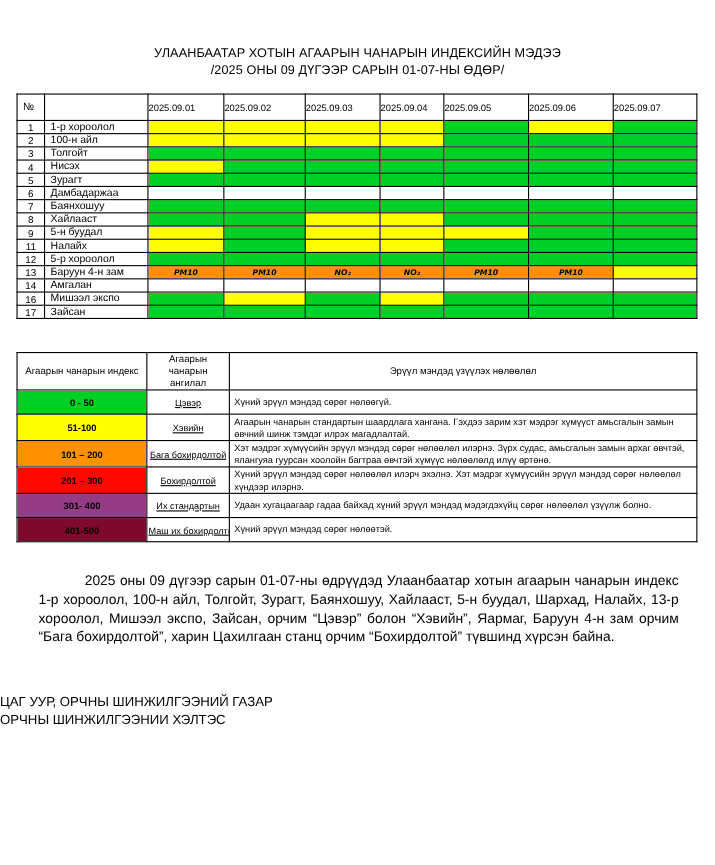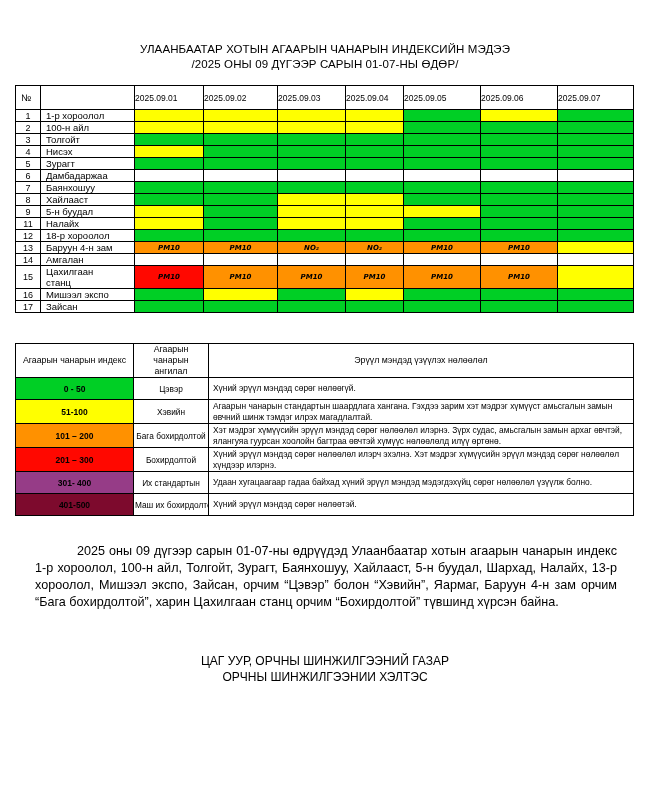--- a/index.html
+++ b/index.html
@@ -51,40 +51,39 @@
   .legend-table { margin-top: 30px; width: 618px; }
   .legend-table th {
     font-weight: normal; font-size: 8.8px; text-align: center;
     height: 27px; padding: 0 2px; background: #fff; line-height: 11px;
   }
   .legend-table td { height: 19px; }
   .range-td {
     font-size: 8.5px; font-weight: bold; text-align: center; padding: 0;
   }
   .cat-td {
-    font-size: 8.3px; text-align: center; padding: 0 1px; white-space: nowrap;
+    font-size: 8.3px; text-align: center; padding: 0 1px; white-space: nowrap; text-decoration: underline;
   }
   .effect-td {
     font-size: 8.4px; text-align: left; padding: 1px 4px; line-height: 10.5px;
   }
 
   
   .summary {
     margin: 27px 33px 0 35px;
     width: 582px;
     font-size: 12.6px;
     line-height: 17px;
     text-align: justify;
     text-indent: 42px;
   }
 
   
   .footer-block {
     margin-top: 42px;
-    text-align: center;
     font-size: 12px;
     line-height: 16px;
   }
 </style>
 </head>
 <body>
 
 <div class="page">
 
   <div class="title-block">
@@ -223,21 +222,21 @@
           <td class="aqi-td" style="background: rgb(255, 255, 0);"></td>
           <td class="aqi-td" style="background: rgb(0, 207, 37);"></td>
           <td class="aqi-td" style="background: rgb(255, 255, 0);"></td>
           <td class="aqi-td" style="background: rgb(255, 255, 0);"></td>
           <td class="aqi-td" style="background: rgb(0, 207, 37);"></td>
           <td class="aqi-td" style="background: rgb(0, 207, 37);"></td>
           <td class="aqi-td" style="background: rgb(0, 207, 37);"></td>
         </tr>
         <tr>
           <td class="cell-no">12</td>
-          <td class="cell-station">18-р хороолол</td>
+          <td class="cell-station">5-р хороолол</td>
           <td class="aqi-td" style="background: rgb(0, 207, 37);"></td>
           <td class="aqi-td" style="background: rgb(0, 207, 37);"></td>
           <td class="aqi-td" style="background: rgb(0, 207, 37);"></td>
           <td class="aqi-td" style="background: rgb(0, 207, 37);"></td>
           <td class="aqi-td" style="background: rgb(0, 207, 37);"></td>
           <td class="aqi-td" style="background: rgb(0, 207, 37);"></td>
           <td class="aqi-td" style="background: rgb(0, 207, 37);"></td>
         </tr>
         <tr>
           <td class="cell-no">13</td>
@@ -253,32 +252,20 @@
         <tr>
           <td class="cell-no">14</td>
           <td class="cell-station">Амгалан</td>
           <td class="aqi-td" style="background: transparent;"></td>
           <td class="aqi-td" style="background: transparent;"></td>
           <td class="aqi-td" style="background: transparent;"></td>
           <td class="aqi-td" style="background: transparent;"></td>
           <td class="aqi-td" style="background: transparent;"></td>
           <td class="aqi-td" style="background: transparent;"></td>
           <td class="aqi-td" style="background: transparent;"></td>
-        </tr>
-        <tr>
-          <td class="cell-no">15</td>
-          <td class="cell-station">Цахилгаан
-станц</td>
-          <td class="aqi-td" style="background: rgb(255, 8, 0);">PM10</td>
-          <td class="aqi-td" style="background: rgb(255, 145, 0);">PM10</td>
-          <td class="aqi-td" style="background: rgb(255, 145, 0);">PM10</td>
-          <td class="aqi-td" style="background: rgb(255, 145, 0);">PM10</td>
-          <td class="aqi-td" style="background: rgb(255, 145, 0);">PM10</td>
-          <td class="aqi-td" style="background: rgb(255, 145, 0);">PM10</td>
-          <td class="aqi-td" style="background: rgb(255, 255, 0);"></td>
         </tr>
         <tr>
           <td class="cell-no">16</td>
           <td class="cell-station">Мишээл экспо</td>
           <td class="aqi-td" style="background: rgb(0, 207, 37);"></td>
           <td class="aqi-td" style="background: rgb(255, 255, 0);"></td>
           <td class="aqi-td" style="background: rgb(0, 207, 37);"></td>
           <td class="aqi-td" style="background: rgb(255, 255, 0);"></td>
           <td class="aqi-td" style="background: rgb(0, 207, 37);"></td>
           <td class="aqi-td" style="background: rgb(0, 207, 37);"></td>

